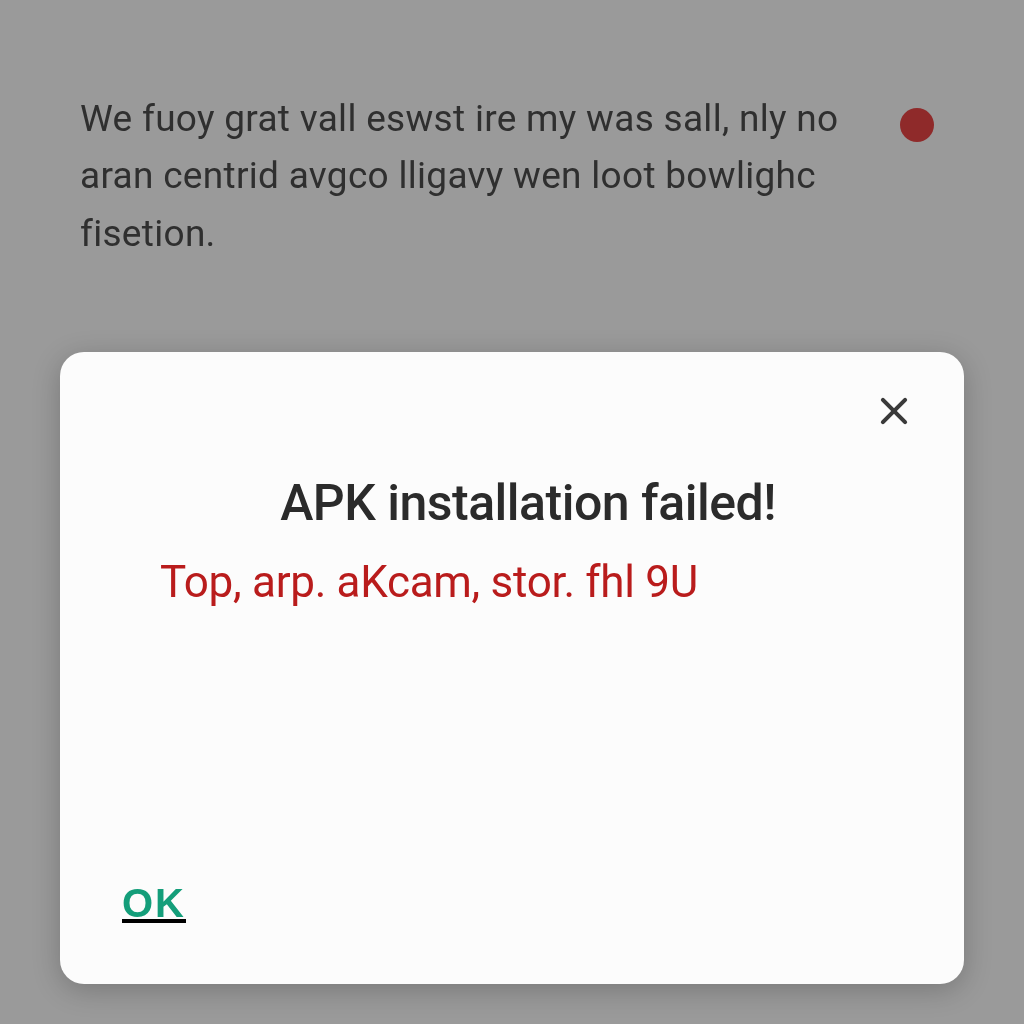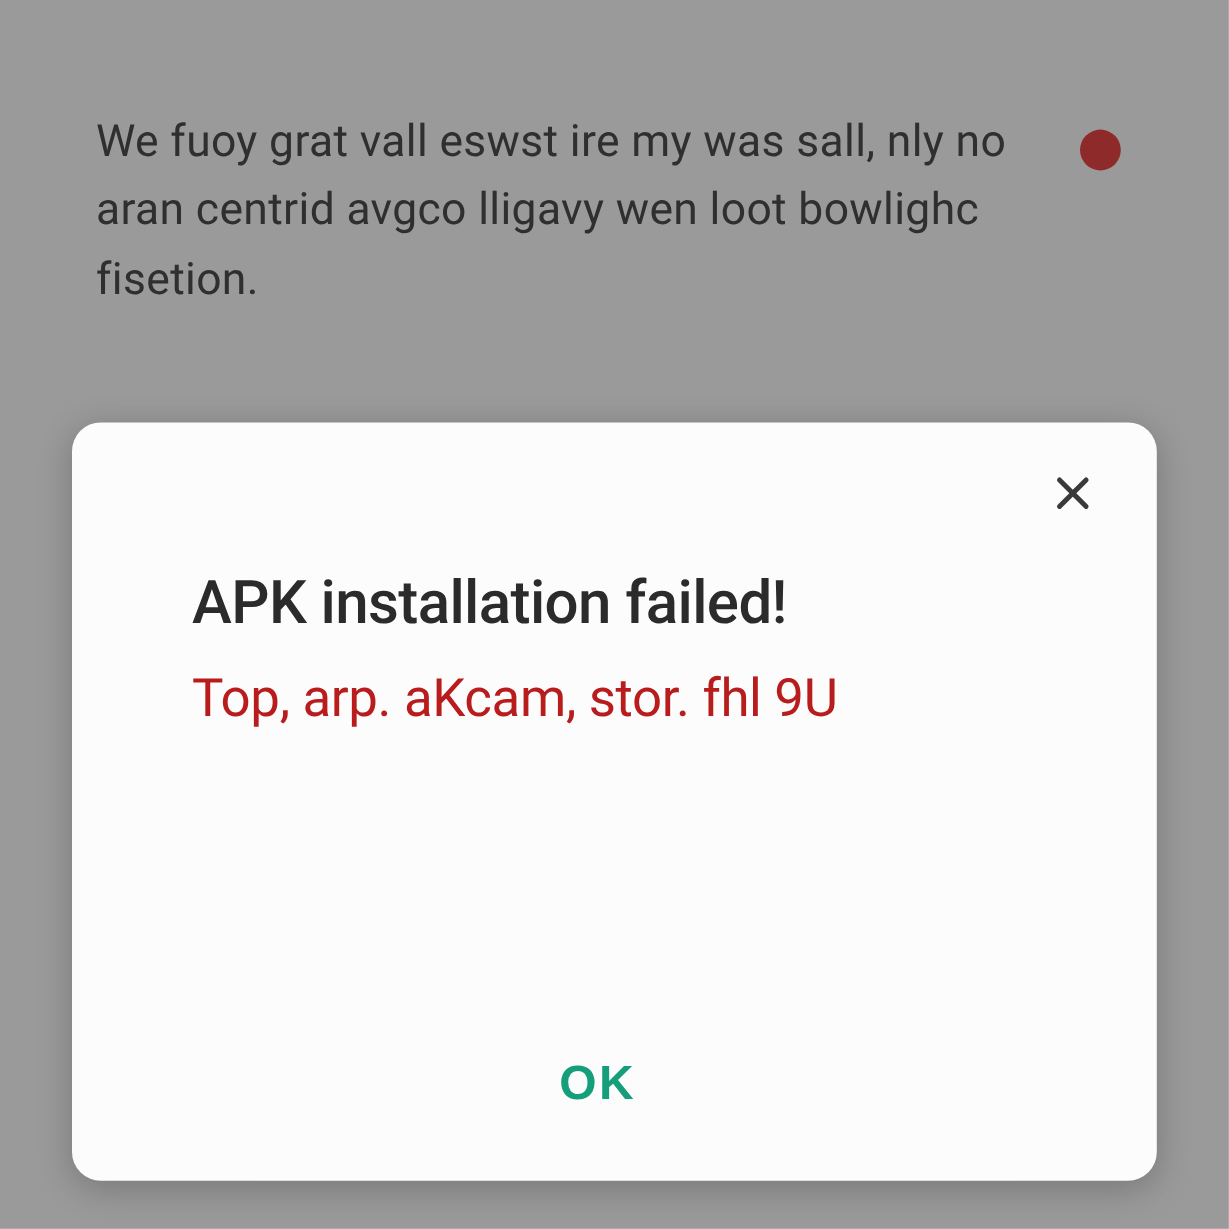--- a/index.html
+++ b/index.html
@@ -72,32 +72,34 @@
       padding-left: 52px;
       padding-right: 20px;
       flex: 1;
     }
     .dialog-title {
       font-size: 50px;
       font-weight: 550;
       color: #2b2b2b;
       letter-spacing: -0.5px;
       margin-bottom: 24px;
+      text-align: center;
     }
     .dialog-message {
       font-size: 44px;
       color: #b91c1c;
       letter-spacing: -0.3px;
       font-weight: 400;
     }
     .dialog-actions {
       display: flex;
-      justify-content: center;
+      justify-content: flex-start;
       padding-right: 28px;
       padding-bottom: 8px;
+      text-decoration: underline;
     }
     .ok-btn {
       border: none;
       background: transparent;
       font-size: 40px;
       font-weight: 700;
       letter-spacing: 2px;
       cursor: pointer;
       padding: 10px 14px;
     }

